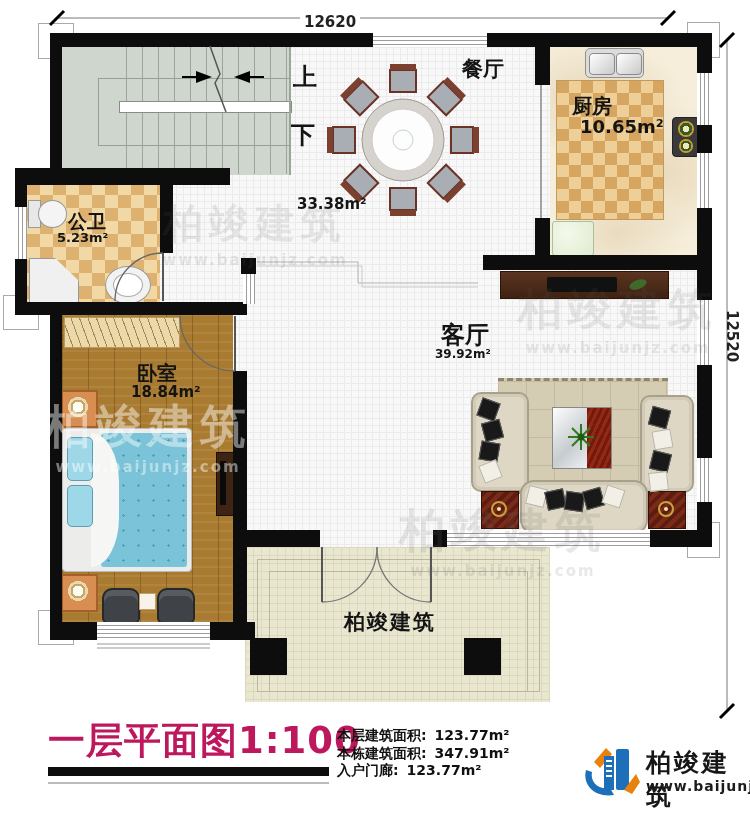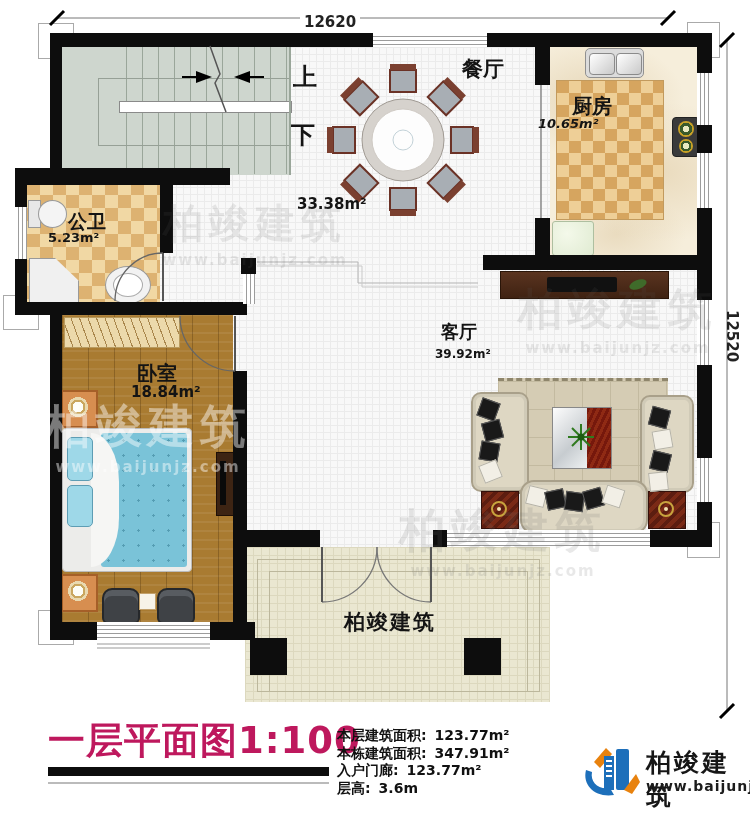--- a/index.html
+++ b/index.html
@@ -261,26 +261,26 @@
 
     <circle cx="499" cy="509" r="7" fill="none" stroke="#c8a43e" stroke-width="2"></circle>
     <circle cx="499" cy="509" r="2" fill="#f0e2b0"></circle>
     <circle cx="666" cy="509" r="7" fill="none" stroke="#c8a43e" stroke-width="2"></circle>
     <circle cx="666" cy="509" r="2" fill="#f0e2b0"></circle>
   </svg>
 
   <div class="abs lbl" style="left:462px;top:58px;font-size:21px;">餐厅</div>
   <div class="abs lbl" style="left:297px;top:196px;font-size:15px;">33.38m²</div>
   <div class="abs lbl" style="left:572px;top:95px;font-size:20px;">厨房</div>
-  <div class="abs lbl" style="left:538px;top:117px;font-size:13px;font-style:italic;">10.65m²</div>
+  <div class="abs lbl" style="left:580px;top:117px;font-size:18px;">10.65m²</div>
   <div class="abs lbl" style="left:68px;top:211px;font-size:19px;">公卫</div>
-  <div class="abs lbl" style="left:48px;top:231px;font-size:13px;">5.23m²</div>
+  <div class="abs lbl" style="left:57px;top:231px;font-size:13px;">5.23m²</div>
   <div class="abs lbl" style="left:137px;top:362px;font-size:20px;">卧室</div>
   <div class="abs lbl" style="left:131px;top:384px;font-size:15px;">18.84m²</div>
-  <div class="abs lbl" style="left:441px;top:322px;font-size:18px;">客厅</div>
+  <div class="abs lbl" style="left:441px;top:322px;font-size:24px;">客厅</div>
   <div class="abs lbl" style="left:435px;top:348px;font-size:12px;">39.92m²</div>
   <div class="abs lbl" style="left:344px;top:611px;font-size:21px;letter-spacing:2px;">柏竣建筑</div>
   <div class="abs lbl" style="left:293px;top:64px;font-size:24px;">上</div>
   <div class="abs lbl" style="left:291px;top:122px;font-size:24px;">下</div>
 
   <div class="abs dim" style="left:300px;top:13px;">12620</div>
   <div class="abs dim" style="left:741px;top:306px;transform:rotate(90deg);transform-origin:0 0;background:none;">12520</div>
 
   <div class="abs wm" style="left:140px;top:196px;width:230px;color:rgba(90,90,90,.13);">
     <div class="l1" style="font-size:40px;">柏竣建筑</div>
@@ -308,24 +308,20 @@
         <span>本层建筑面积:</span>
         <span>123.77m²</span>
       </div>
     <div class="inforow">
         <span>本栋建筑面积:</span>
         <span>347.91m²</span>
       </div>
     <div class="inforow">
         <span>入户门廊:</span>
         <span>123.77m²</span>
-      </div>
-    <div class="inforow">
-        <span>层高:</span>
-        <span>3.6m</span>
       </div>
   </div>
 
   <div class="abs" style="left:580px;top:744px;width:170px;height:60px;z-index:9;">
     <svg width="64" height="56" viewBox="0 0 64 56" style="position:absolute;left:0;top:0;">
       <path d="M6,26 C2,42 16,54 34,51 L30,44 C18,46 10,38 12,28 Z" fill="#1d6fba"></path>
       <polygon points="14,18 26,4 32,10 20,24" fill="#e8820e"></polygon>
       <rect x="24" y="12" width="10" height="34" fill="#1d6fba"></rect>
       <rect x="36" y="5" width="13" height="41" rx="2" fill="#1d6fba"></rect>
       <rect x="26" y="16" width="6" height="2" fill="#fff"></rect>

